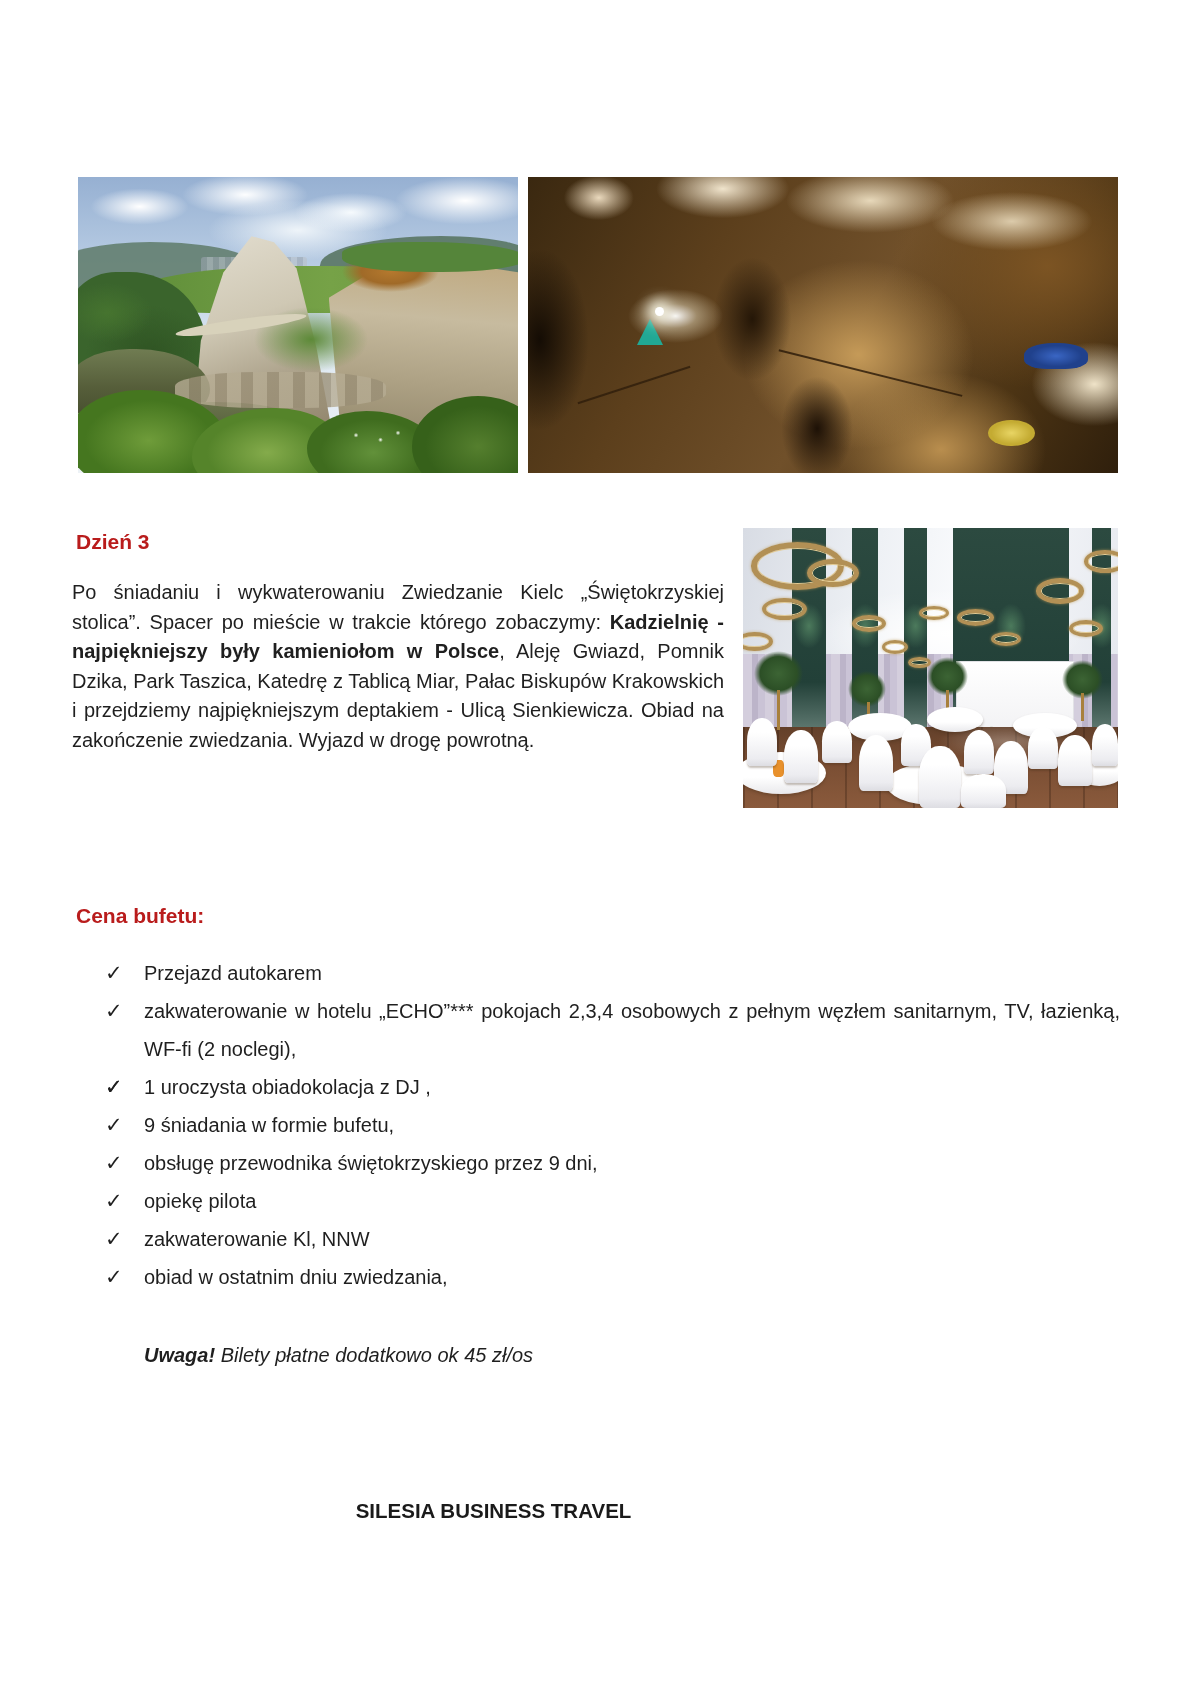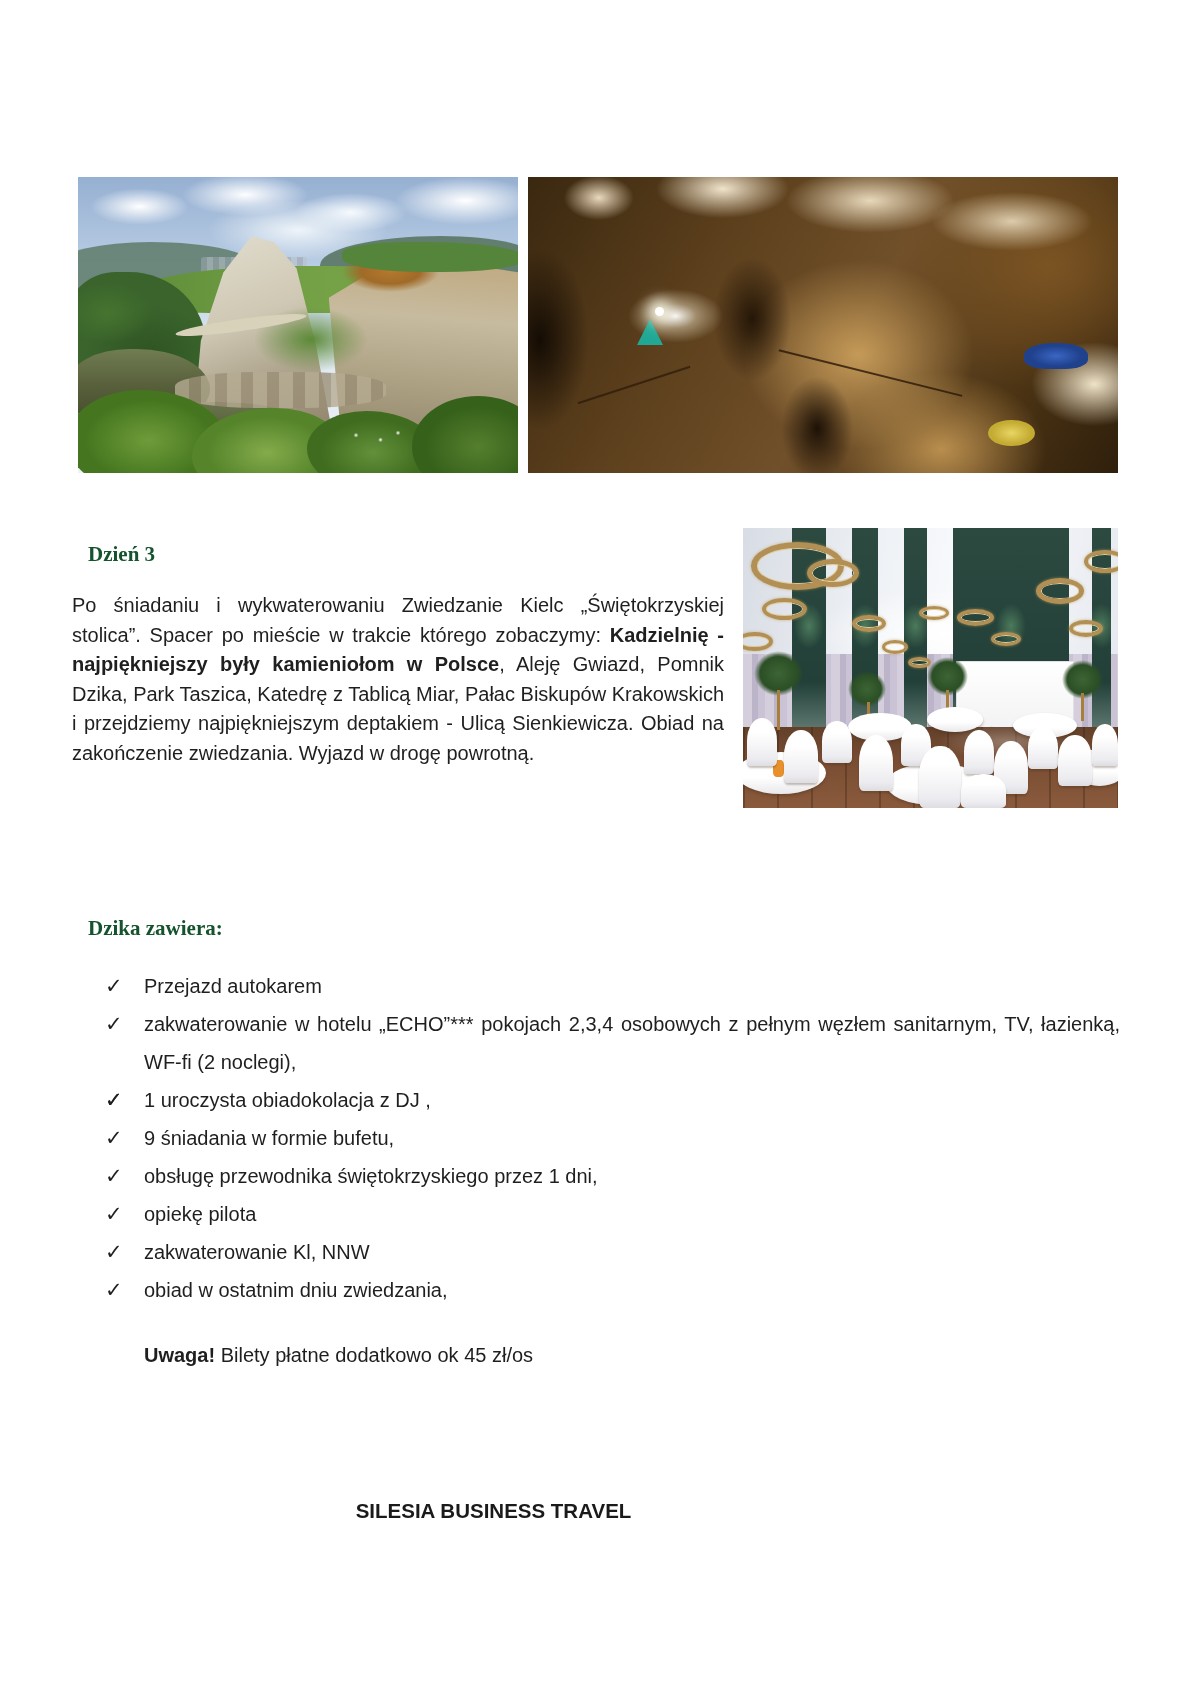--- a/index.html
+++ b/index.html
@@ -113,30 +113,30 @@
       linear-gradient(180deg, #63402a 0%, #7a4e33 45%, #8a5a3c 100%); }
   .b-ring { border:4px solid #b29055; border-radius:50%; box-shadow: inset 0 0 0 1px #e3cb94, 0 0 3px rgba(190,155,90,.7); }
   .b-table { background: linear-gradient(180deg,#ffffff 60%, #e9e9ec); border-radius:50%; box-shadow:0 2px 3px rgba(70,45,25,.35); }
   .b-chair { background: linear-gradient(180deg,#ffffff 30%, #ececf0 85%, #dddde2); border-radius:48% 48% 12% 12%; box-shadow:0 2px 2px rgba(70,45,25,.3); }
   .b-plant { background: radial-gradient(closest-side, #3c6434, #2c4f26 75%, rgba(44,79,38,0)); border-radius:50%; }
   .b-stem { width:3px; background:#a8803c; }
   .b-juice { background:#e8912c; border-radius:30%; }
 
   
   .day3 { position:absolute; left:72px; top:526px; width:652px; }
-  .h-doc { margin:16px; font-size:21px; font-weight:700; color:#14532d;font-family:Liberation Serif, serif; }
+  .h-doc { margin:4px; font-size:21px; font-weight:700; color:#b91c1c; }
   .day3 p { margin:24px 0 0 0; font-size:20px; line-height:29.5px; text-align:justify; }
   .bold-inline { font-weight:700; }
 
   .price { position:absolute; left:72px; top:900px; width:1048px; }
   .price ul { list-style:none; margin:26px 0 0 0; padding:0; }
   .price li { position:relative; padding-left:72px; font-size:20px; line-height:38px; text-align:justify; }
   .check { position:absolute; left:33px; top:0; font-size:21px; color:#1f1f1f; }
 
-  .note { position:absolute; left:144px; top:1344px; margin:0; font-size:20px; }
+  .note { position:absolute; left:144px; top:1344px; margin:0; font-size:20px;font-style:italic; }
 
   .doc-footer { position:absolute; left:0; top:1492px; width:987px; text-align:center;
     font-weight:700; font-size:20.5px; line-height:37px; color:#1a1a1a; }
 </style>
 </head>
 <body>
 
 <div class="page">
 
 
@@ -230,28 +230,28 @@
     <div class="b-chair" style="left:47%; top:78%; width:11%; height:22%;"></div>
     <div class="b-chair" style="left:59%; top:72%; width:8%; height:16%;"></div>
     <div class="b-chair" style="left:67%; top:76%; width:9%; height:19%;"></div>
     <div class="b-chair" style="left:76%; top:71%; width:8%; height:15%;"></div>
     <div class="b-chair" style="left:84%; top:74%; width:9%; height:18%;"></div>
     <div class="b-chair" style="left:93%; top:70%; width:7%; height:15%;"></div>
     <div class="b-chair" style="left:58%; top:88%; width:12%; height:12%;"></div>
   </div>
 
   <section class="price">
-    <h3 class="h-doc">Dzika zawiera:</h3>
+    <h3 class="h-doc">Cena bufetu:</h3>
     <ul>
       <li><span class="check">✓</span><span>Przejazd autokarem</span></li>
       <li><span class="check">✓</span><span>zakwaterowanie w hotelu „ECHO”*** pokojach 2,3,4 osobowych z pełnym węzłem sanitarnym, TV, łazienką, WF-fi (2 noclegi),</span></li>
       <li><span class="check">✓</span></li>
       <li><span class="check">✓</span><span>1 uroczysta obiadokolacja  z DJ ,</span></li>
       <li><span class="check">✓</span><span>9 śniadania w formie bufetu,</span></li>
-      <li><span class="check">✓</span><span>obsługę przewodnika świętokrzyskiego przez 1 dni,</span></li>
+      <li><span class="check">✓</span><span>obsługę przewodnika świętokrzyskiego przez 9 dni,</span></li>
       <li><span class="check">✓</span><span>opiekę pilota</span></li>
       <li><span class="check">✓</span><span>zakwaterowanie Kl, NNW</span></li>
       <li><span class="check">✓</span><span>obiad w ostatnim dniu zwiedzania,</span></li>
     </ul>
   </section>
 
   <p class="note"><strong>Uwaga!</strong><span> Bilety płatne dodatkowo ok 45  zł/os</span></p>
 
   <footer class="doc-footer">
     <div>SILESIA BUSINESS TRAVEL</div>

